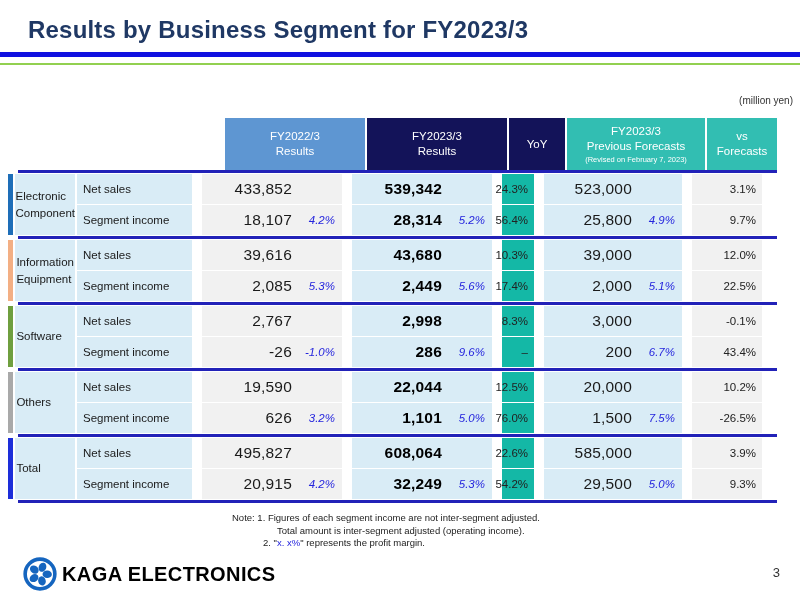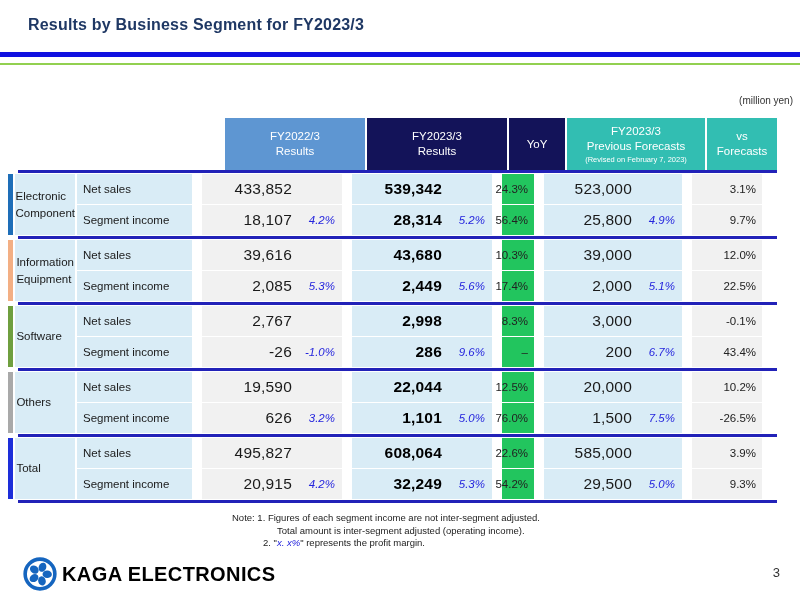--- a/index.html
+++ b/index.html
@@ -1,20 +1,20 @@
 <!DOCTYPE html>
 <html><head>
 <meta charset="utf-8">
 <style>
   html,body{margin:0;padding:0;background:#e8e8e8;}
   .slide{position:relative;width:800px;height:600px;background:#ffffff;
          font-family:"Liberation Sans",sans-serif;overflow:hidden;}
 
   
-  .title{position:absolute;left:28px;top:16px;font-size:16px;font-weight:bold;
+  .title{position:absolute;left:28px;top:16px;font-size:24px;font-weight:bold;
          color:#1F3864;letter-spacing:0.2px;}
   .rule-blue{position:absolute;left:0;top:52px;width:800px;height:5px;background:#1010E0;}
   .rule-green{position:absolute;left:0;top:63px;width:800px;height:2px;background:#92D050;}
   .unit{position:absolute;right:7px;top:95px;font-size:10px;color:#333;}
 
   
   .tbl{position:absolute;left:8px;top:118px;width:769px;}
   .header-row{display:flex;margin-left:217px;}
   .hcell{margin-right:2px;height:52px;display:flex;flex-direction:column;align-items:center;
          justify-content:center;color:#fff;font-size:11.5px;text-align:center;line-height:1.3;}
@@ -32,35 +32,35 @@
   .bar{width:8px;margin-right:2px;}
   .segcell{width:88px;margin-right:2px;background:#D9ECF6;display:flex;align-items:center;
            padding-left:1px;box-sizing:border-box;font-size:11.5px;color:#1a1a1a;line-height:1.45;}
   .grows{display:flex;flex-direction:column;}
   .row{display:flex;height:30px;margin-bottom:1px;gap:8px;}
   .grows .row:last-child{margin-bottom:0;}
   .cell{margin-right:2px;display:flex;align-items:center;box-sizing:border-box;}
   .lbl{width:115px;background:#D9ECF6;padding-left:6px;font-size:11.5px;color:#1a1a1a;}
   .c-fy22{width:140px;background:#F1F1F1;}
   .c-fy23{width:140px;background:#D9ECF6;}
-  .c-yoy{width:32px;background:#22c55e;justify-content:flex-end;padding-right:6px;
+  .c-yoy{width:32px;background:#14b8a6;justify-content:flex-end;padding-right:6px;
          font-size:11.5px;color:#222;}
   .c-prev{width:138px;background:#D9ECF6;}
   .c-vs{width:70px;background:#F1F1F1;justify-content:flex-end;padding-right:6px;
         font-size:11.5px;color:#222;margin-right:15px;}
   .val{flex:1;text-align:right;font-size:15.5px;color:#1a1a1a;letter-spacing:0.2px;}
   .c-fy23 .val{font-weight:bold;color:#000;}
   .mar{width:50px;text-align:right;padding-right:7px;box-sizing:border-box;
        font-size:11.5px;font-style:italic;color:#2525DD;}
 
   
   .notes{position:absolute;left:232px;top:512px;font-size:9.5px;color:#222;line-height:1.32;}
   .note-indent2{padding-left:45px;}
   .note-line3{padding-left:31px;}
-  .hl{color:#2525DD;font-style:italic;}
+  .hl{color:#2525DD;}
 
   
   .logo{position:absolute;left:22px;top:556px;display:flex;align-items:center;}
   .logo svg{width:36px;height:36px;}
   .logo-text{font-size:20px;font-weight:bold;color:#000000;letter-spacing:0.4px;margin-left:4px;}
   .pagenum{position:absolute;right:20px;top:565px;font-size:13px;color:#333;}
 </style>
 </head>
 <body>
 

